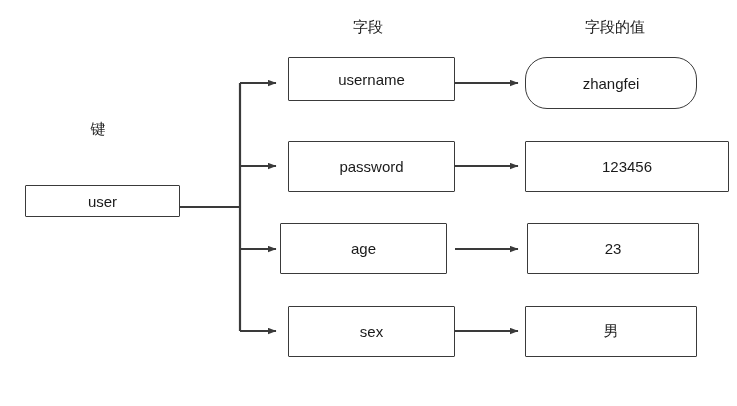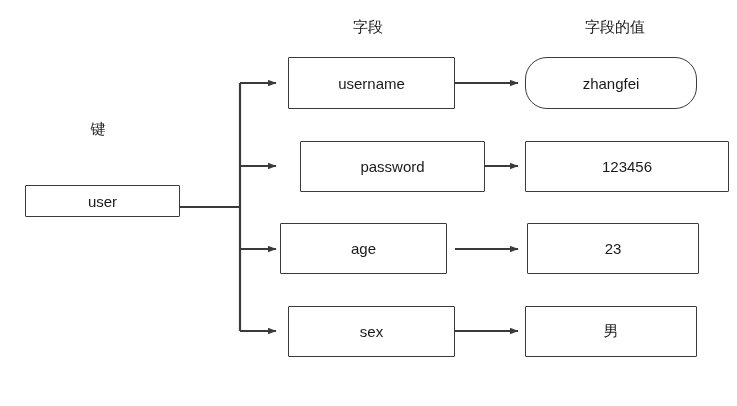--- a/index.html
+++ b/index.html
@@ -76,24 +76,24 @@
       <path d="M455,166 L518,166" marker-end="url(#arrow)"></path>
       <path d="M455,249 L518,249" marker-end="url(#arrow)"></path>
       <path d="M455,331 L518,331" marker-end="url(#arrow)"></path>
     </g>
   </svg>
 
   <div class="node" style="left: 17px; top: 185px; width: 155px; height: 32px; margin-left: 8px;">
     <span>user</span>
   </div>
 
-  <div class="node" style="left: 288px; top: 57px; width: 167px; height: 52px;">
+  <div class="node" style="left: 288px; top: 57px; width: 167px; height: 44px;">
     <span>username</span>
   </div>
-  <div class="node" style="left: 300px; top: 141px; width: 185px; height: 51px;">
+  <div class="node" style="left: 288px; top: 141px; width: 167px; height: 51px;">
     <span>password</span>
   </div>
   <div class="node" style="left: 280px; top: 223px; width: 167px; height: 51px;">
     <span>age</span>
   </div>
   <div class="node" style="left: 288px; top: 306px; width: 167px; height: 51px;">
     <span>sex</span>
   </div>
 
   <div class="node" style="left: 525px; top: 57px; width: 172px; height: 52px; border-radius: 22px;">

